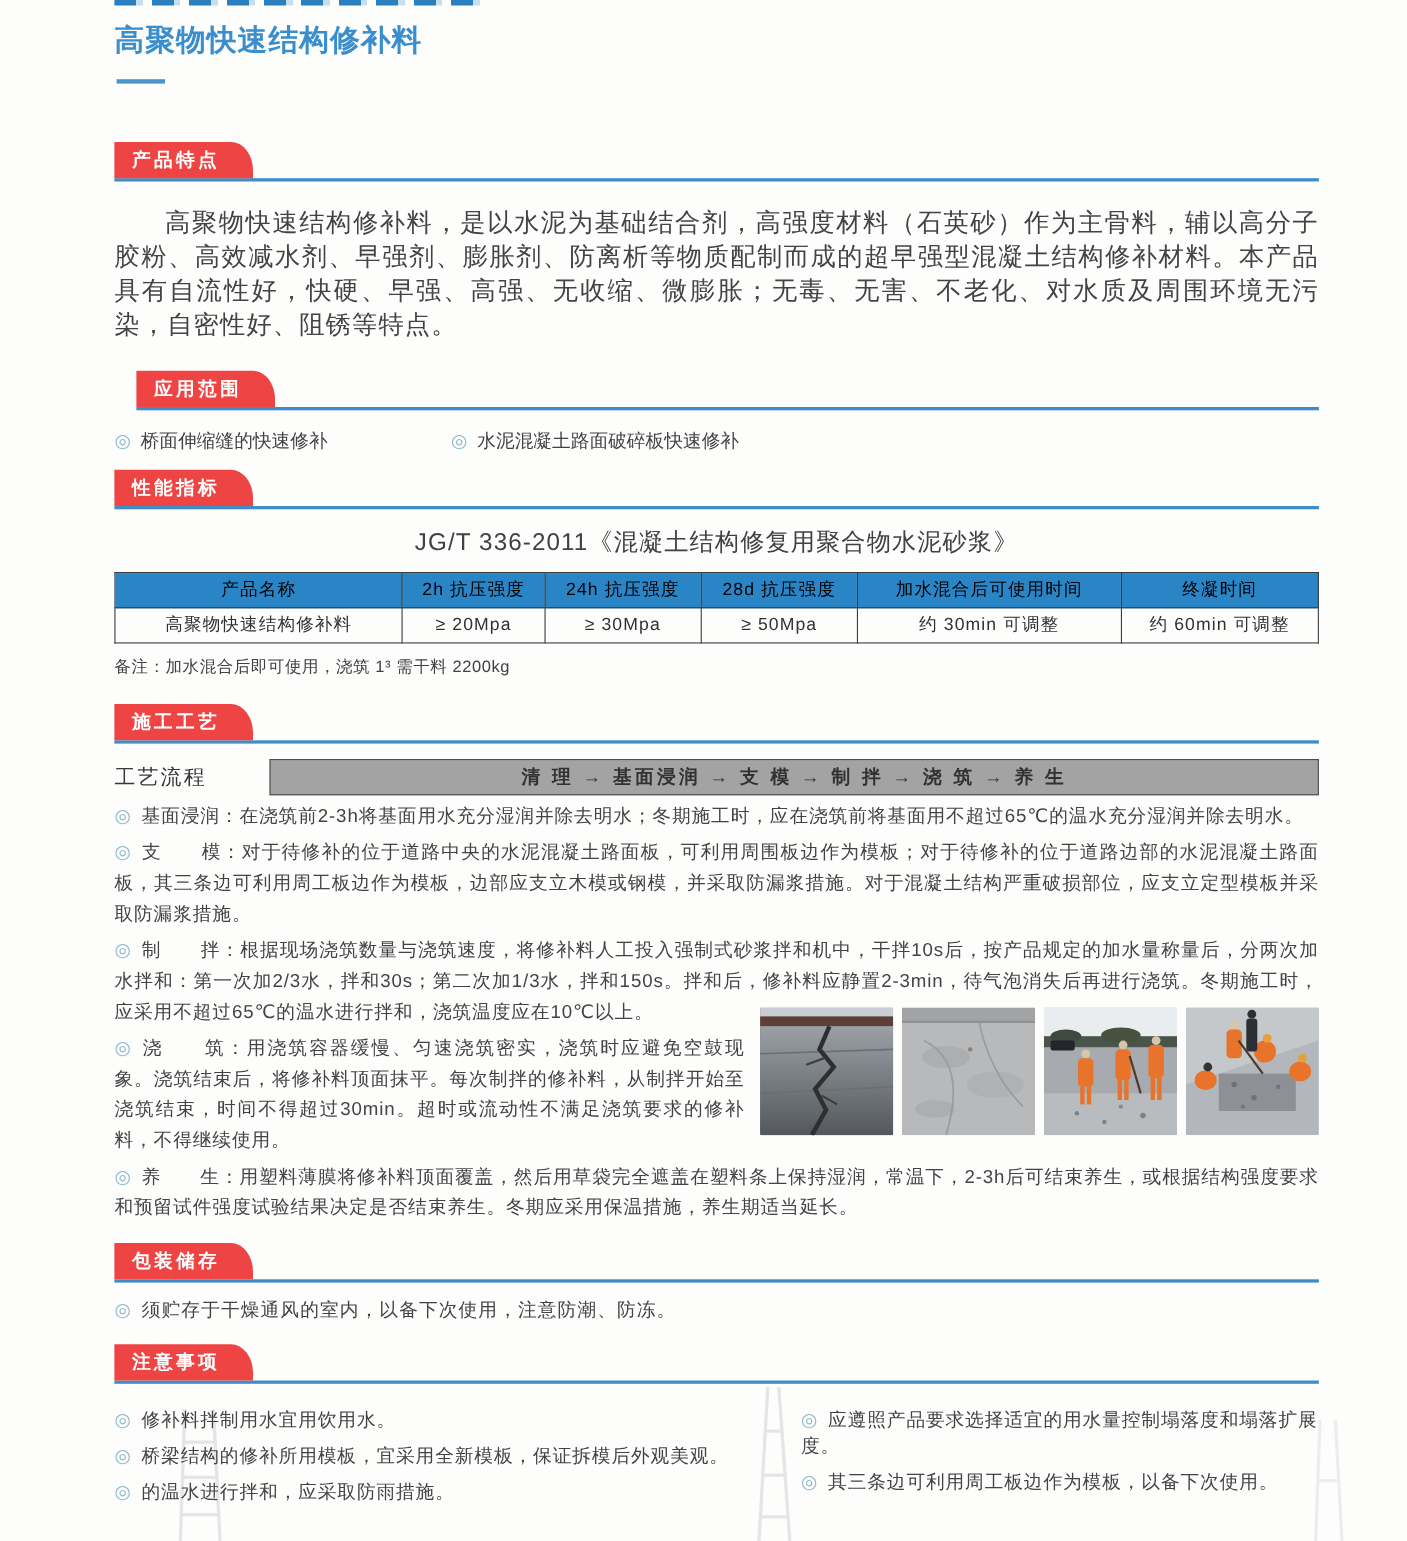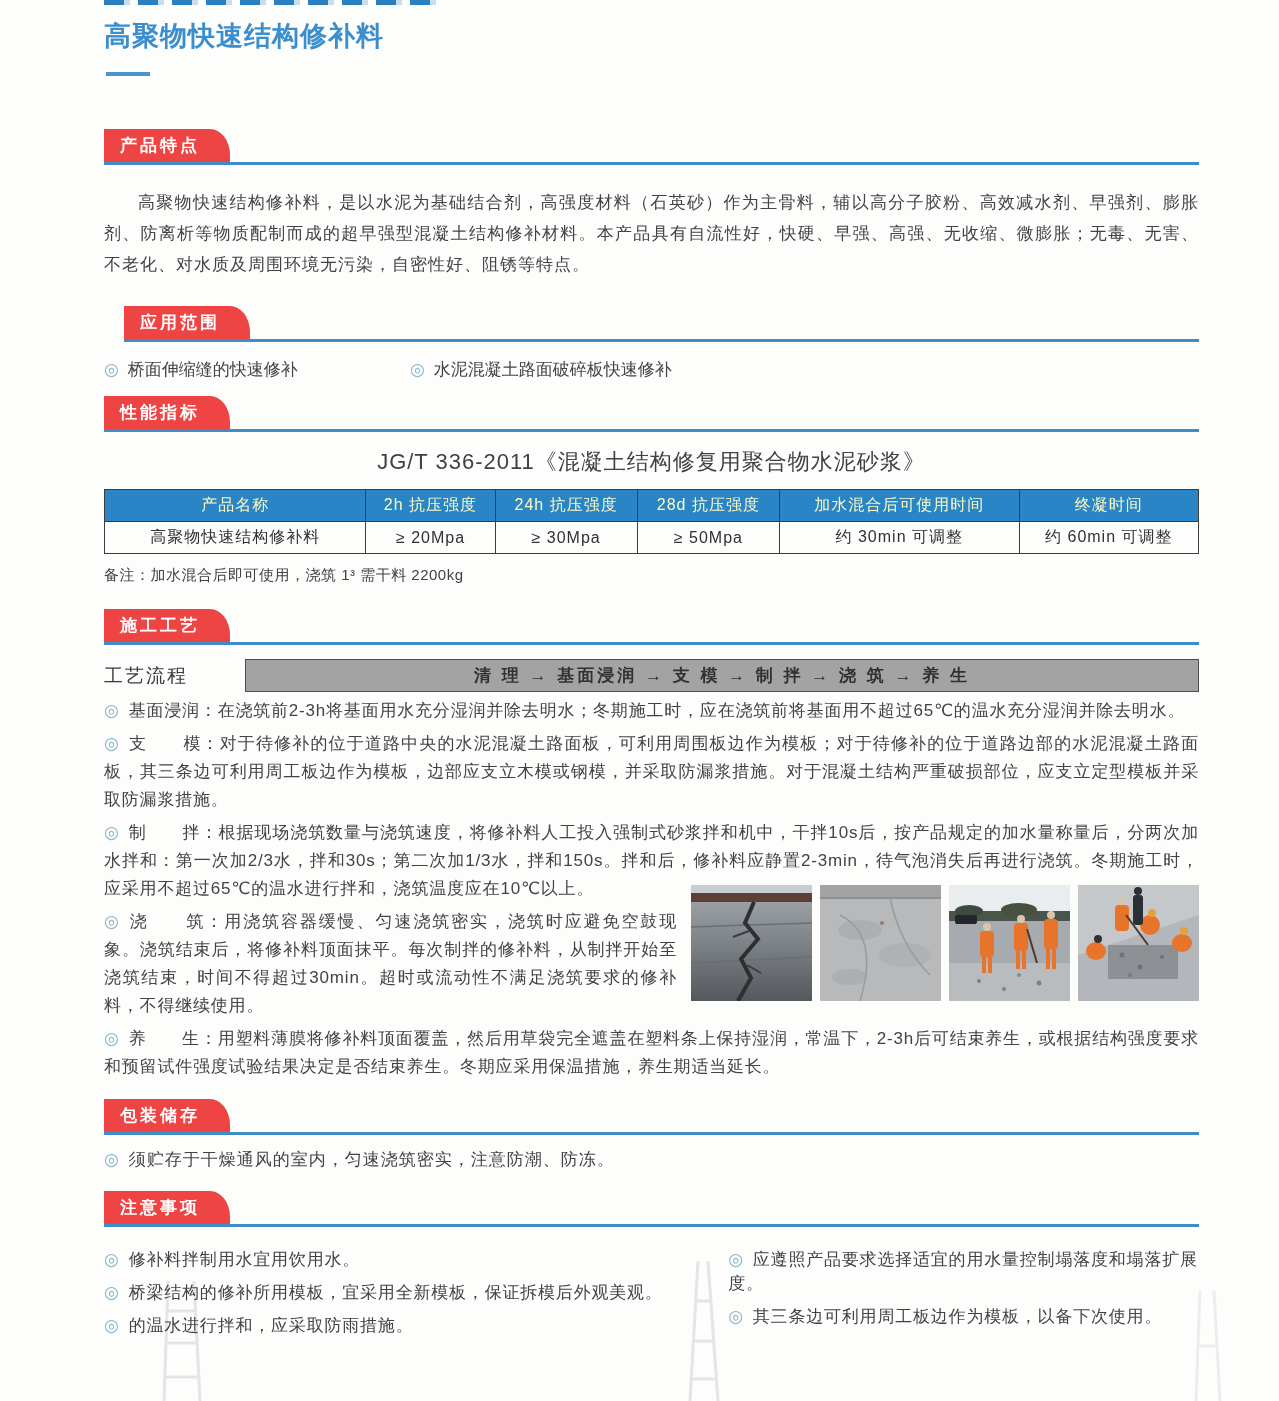--- a/index.html
+++ b/index.html
@@ -26,32 +26,32 @@
   .sec-tab{display:inline-block;background:#ef4444;color:#fff;font-size:17px;font-weight:bold;
     letter-spacing:3px;line-height:24px;padding:5px 30px 4px 16px;
     border-top-right-radius:20px 26px;}
   .mt-features{margin-top:53px;}
   .mt-application{margin-top:26px;margin-left:20px;}
   .mt-performance{margin-top:14px;}
   .mt-construction{margin-top:24px;}
   .mt-packaging{margin-top:18px;}
   .mt-notes{margin-top:18px;}
 
-  p.body-par{margin:22px 0 0 0;font-size:17px;line-height:31px;letter-spacing:1px;
+  p.body-par{margin:22px 0 0 0;font-size:23px;line-height:31px;letter-spacing:1px;
     text-align:justify;text-indent:2em;color:#414345;}
 
   .bullet{color:#8ab6cd;font-size:17px;margin-right:9px;vertical-align:0;}
   .bullet-row{display:flex;margin-top:16px;font-size:17px;line-height:24px;color:#414345;}
   .bullet-row .app-item:first-child{width:306px;flex:0 0 306px;}
 
   .standard-line{margin-top:15px;text-align:center;font-size:22px;color:#3f4143;letter-spacing:1px;}
 
   table.perf{width:100%;border-collapse:collapse;margin-top:12px;font-size:16px;}
   table.perf th,table.perf td{border:1px solid #3a3c3e;text-align:center;padding:5px 2px;letter-spacing:1px;}
-  table.perf th{background:#2a85c7;color:#fef9c3;font-weight:normal;}
+  table.perf th{background:#2a85c7;color:#000000;font-weight:normal;}
   table.perf td{color:#2f3133;}
   table.perf tr{height:30px;}
   .col-name{width:23.9%;} .col-2h{width:11.8%;} .col-24h{width:13%;} .col-28d{width:13%;}
   .col-use{width:21.9%;} .col-final{width:16.4%;}
   .remark{margin-top:12px;font-size:15px;color:#3f4143;letter-spacing:.5px;}
 
   .flow-row{display:flex;align-items:center;margin-top:14px;}
   .flow-label{flex:0 0 141px;font-size:19px;color:#37393b;letter-spacing:2px;}
   .flow-box{flex:1;border:1px solid #4b4d4f;text-align:center;font-size:17px;font-weight:bold;
     color:#2f3133;letter-spacing:3px;padding:4px 0;background:#a3a3a3;}
@@ -242,21 +242,21 @@
       </svg>
     </div>
 
     <p class="step"><span class="bullet">◎</span><span>浇　　筑：</span><span>用浇筑容器缓慢、匀速浇筑密实，浇筑时应避免空鼓现象。浇筑结束后，将修补料顶面抹平。每次制拌的修补料，从制拌开始至浇筑结束，时间不得超过30min。超时或流动性不满足浇筑要求的修补料，不得继续使用。</span></p>
     <p class="step"><span class="bullet">◎</span><span>养　　生：</span><span>用塑料薄膜将修补料顶面覆盖，然后用草袋完全遮盖在塑料条上保持湿润，常温下，2-3h后可结束养生，或根据结构强度要求和预留试件强度试验结果决定是否结束养生。冬期应采用保温措施，养生期适当延长。</span></p>
   </div>
 
   <div class="sec-head mt-packaging">
     <span class="sec-tab">包装储存</span>
   </div>
-  <div class="pkg-item"><span class="bullet">◎</span><span>须贮存于干燥通风的室内，匀速浇筑密实，注意防潮、防冻。</span></div>
+  <div class="pkg-item"><span class="bullet">◎</span><span>须贮存于干燥通风的室内，以备下次使用，注意防潮、防冻。</span></div>
 
   <div class="sec-head mt-notes">
     <span class="sec-tab">注意事项</span>
   </div>
   <div class="notes-cols">
     <div class="notes-left">
       <div class="note-item"><span class="bullet">◎</span><span>修补料拌制用水宜用饮用水。</span></div>
       <div class="note-item"><span class="bullet">◎</span><span>桥梁结构的修补所用模板，宜采用全新模板，保证拆模后外观美观。</span></div>
       <div class="note-item"><span class="bullet">◎</span><span>的温水进行拌和，应采取防雨措施。</span></div>
 

